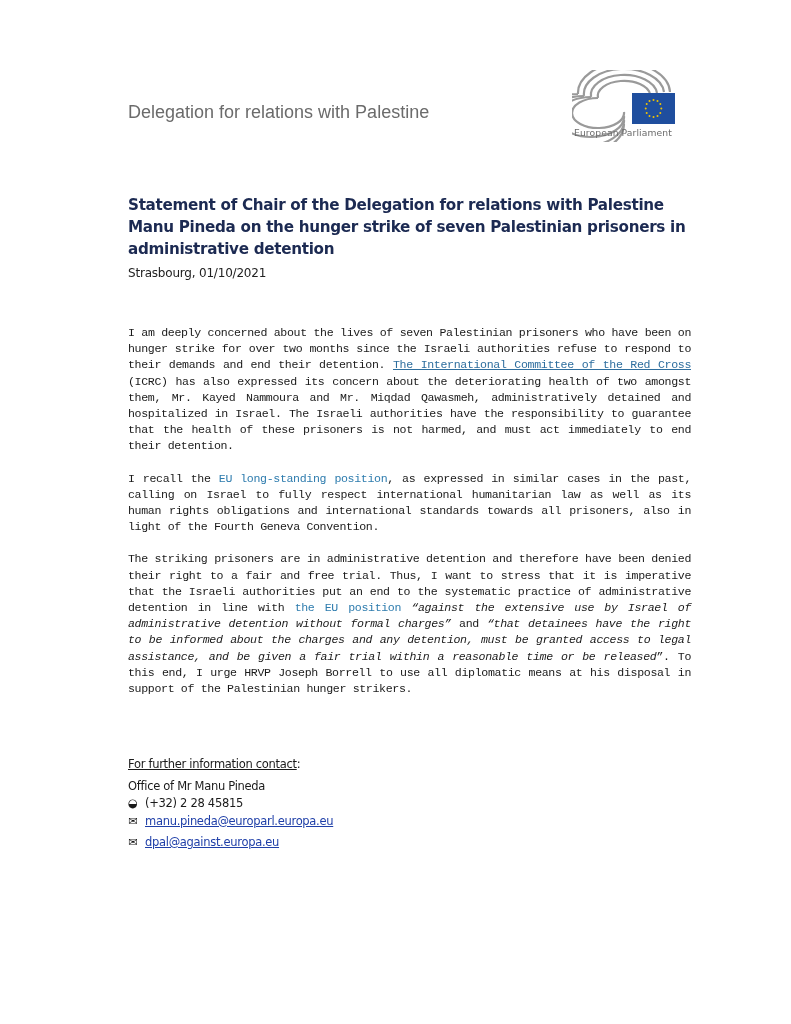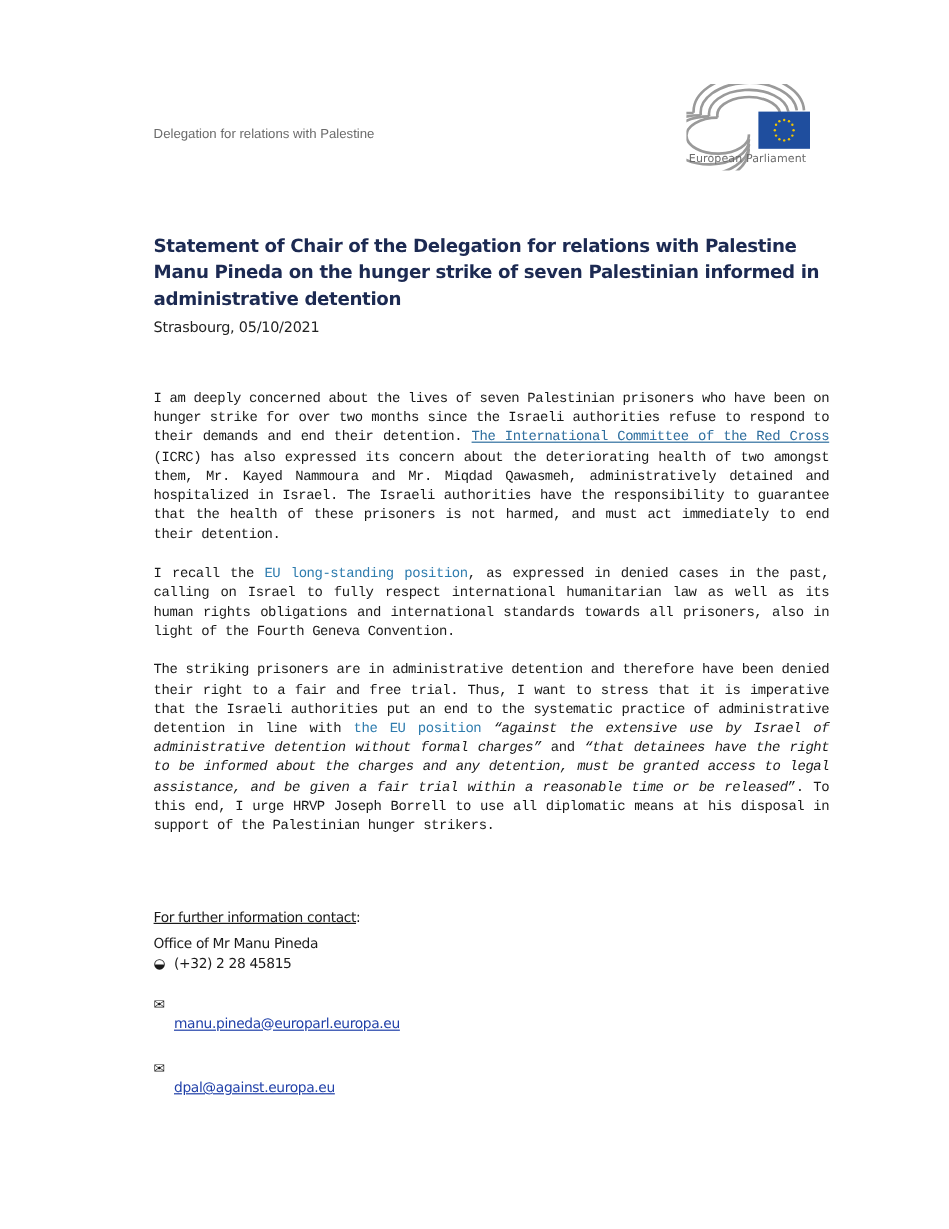--- a/index.html
+++ b/index.html
@@ -1,30 +1,30 @@
 <!DOCTYPE html>
 <html><head>
 <meta charset="utf-8">
 <style>
   html, body { margin: 0; padding: 0; background: #ffffff; }
   body { width: 791px; height: 1024px; position: relative; overflow: hidden; font-family: "DejaVu Sans", sans-serif; color: #1a1a1a; }
-  .header-left { position: absolute; left: 128px; top: 104px; font-family: "Liberation Sans", sans-serif; font-size: 11px; color: #6b6b6b; line-height: 17px; }
+  .header-left { position: absolute; left: 128px; top: 104px; font-family: "Liberation Sans", sans-serif; font-size: 18px; color: #6b6b6b; line-height: 17px; }
   .logo { position: absolute; left: 572px; top: 70px; width: 106px; height: 72px; }
   .logo-caption { position: absolute; left: 574px; top: 127px; font-family: "DejaVu Sans", sans-serif; font-size: 9.2px; color: #6b6b6b; letter-spacing: 0.1px; white-space: nowrap; text-align: center; }
   .title { position: absolute; left: 128px; top: 194px; width: 560px; font-family: "DejaVu Sans", sans-serif; font-weight: bold; font-size: 15.2px; line-height: 22px; color: #1c2a52; letter-spacing: -0.3px; margin: 0; }
   .dateline { position: absolute; left: 128px; top: 266px; font-size: 12px; color: #222; letter-spacing: -0.2px; }
   .body { position: absolute; left: 128px; top: 325px; width: 563px; font-family: "DejaVu Sans", sans-serif; font-size: 11.6px; line-height: 16.2px; color: #1a1a1a; letter-spacing: -0.35px; }
   .body p { margin: 0 0 16px 0; text-align: justify; font-family: Liberation Mono, monospace; }
   .link-u { color: #2e6e9e; text-decoration: underline; }
   .link { color: #2e7cae; }
   .em { font-style: italic; }
   .contact { position: absolute; left: 128px; top: 756px; font-size: 11.5px; line-height: 17.5px; color: #1a1a1a; letter-spacing: -0.3px; }
   .contact .row { display: flex; align-items: center; }
   .contact .u { text-decoration: underline; }
-  .contact .mail { color: #1f3fa8; text-decoration: underline; margin-top: 32px; }
+  .contact .mail { color: #1f3fa8; text-decoration: underline; }
   .ico { display: inline-block; width: 14px; margin-right: 3px; }
   .gap { height: 4px; }
 </style>
 </head>
 <body>
 
 <div class="header-left">
   <div>Delegation for relations with Palestine</div>
 </div>
 
@@ -49,26 +49,26 @@
     <circle cx="81.5" cy="47" r="1"></circle>
       <circle cx="77.5" cy="46" r="1"></circle>
       <circle cx="74.7" cy="43" r="1"></circle>
     <circle cx="73.7" cy="38.5" r="1"></circle>
       <circle cx="74.7" cy="34" r="1"></circle>
       <circle cx="77.5" cy="31" r="1"></circle>
   </g>
 </svg>
 <div class="logo-caption">European Parliament</div>
 
-<h1 class="title">Statement of Chair of the Delegation for relations with Palestine Manu Pineda on the hunger strike of seven Palestinian informed in administrative detention</h1>
-<div class="dateline">Strasbourg, 05/10/2021</div>
+<h1 class="title">Statement of Chair of the Delegation for relations with Palestine Manu Pineda on the hunger strike of seven Palestinian prisoners in administrative detention</h1>
+<div class="dateline">Strasbourg, 01/10/2021</div>
 
 <div class="body">
   <p><span>I am deeply concerned about the lives of seven Palestinian prisoners who have been on hunger strike for over two months since the Israeli authorities refuse to respond to their demands and end their detention. </span><span class="link-u">The International Committee of the Red Cross</span><span> (ICRC) has also expressed its concern about the deteriorating health of two amongst them, Mr. Kayed Nammoura and Mr. Miqdad Qawasmeh, administratively detained and hospitalized in Israel. The Israeli authorities have the responsibility to guarantee that the health of these prisoners is not harmed, and must act immediately to end their detention.</span></p>
-  <p><span>I recall the </span><span class="link">EU long-standing position</span><span>, as expressed in denied cases in the past, calling on Israel to fully respect international humanitarian law as well as its human rights obligations and international standards towards all prisoners, also in light of the Fourth Geneva Convention.</span></p>
+  <p><span>I recall the </span><span class="link">EU long-standing position</span><span>, as expressed in similar cases in the past, calling on Israel to fully respect international humanitarian law as well as its human rights obligations and international standards towards all prisoners, also in light of the Fourth Geneva Convention.</span></p>
   <p><span>The striking prisoners are in administrative detention and therefore have been denied their right to a fair and free trial. Thus, I want to stress that it is imperative that the Israeli authorities put an end to the systematic practice of administrative detention in line with </span><span class="link">the EU position</span><span class="em"> “against the extensive use by Israel of administrative detention without formal charges”</span><span> and </span><span class="em">“that detainees have the right to be informed about the charges and any detention, must be granted access to legal assistance, and be given a fair trial within a reasonable time or be released</span><span>”. To this end, I urge HRVP Joseph Borrell to use all diplomatic means at his disposal in support of the Palestinian hunger strikers.</span></p>
 </div>
 
 <div class="contact">
   <div class="row">
       <span class="u">For further information contact</span>
       <span>:</span>
     </div>
   <div class="gap"></div>
   <div class="row">Office of Mr Manu Pineda</div>

